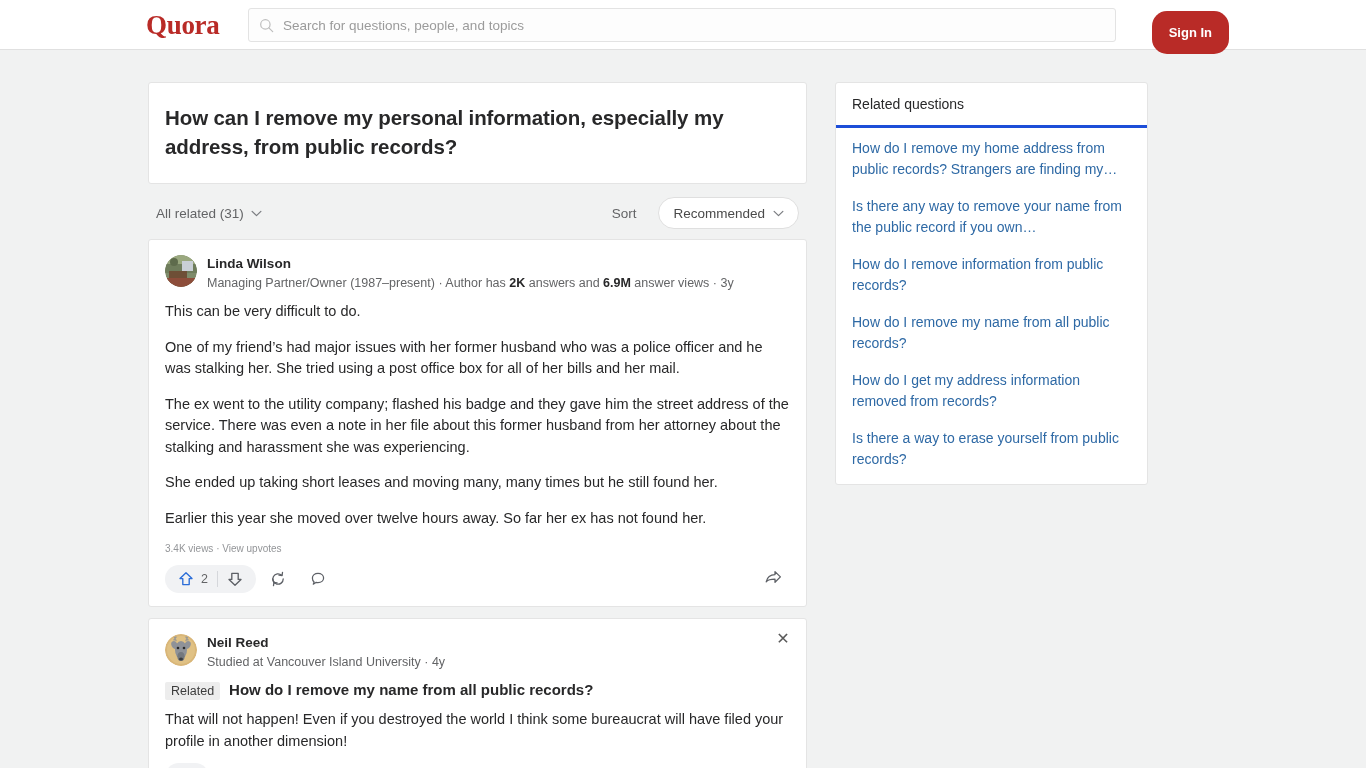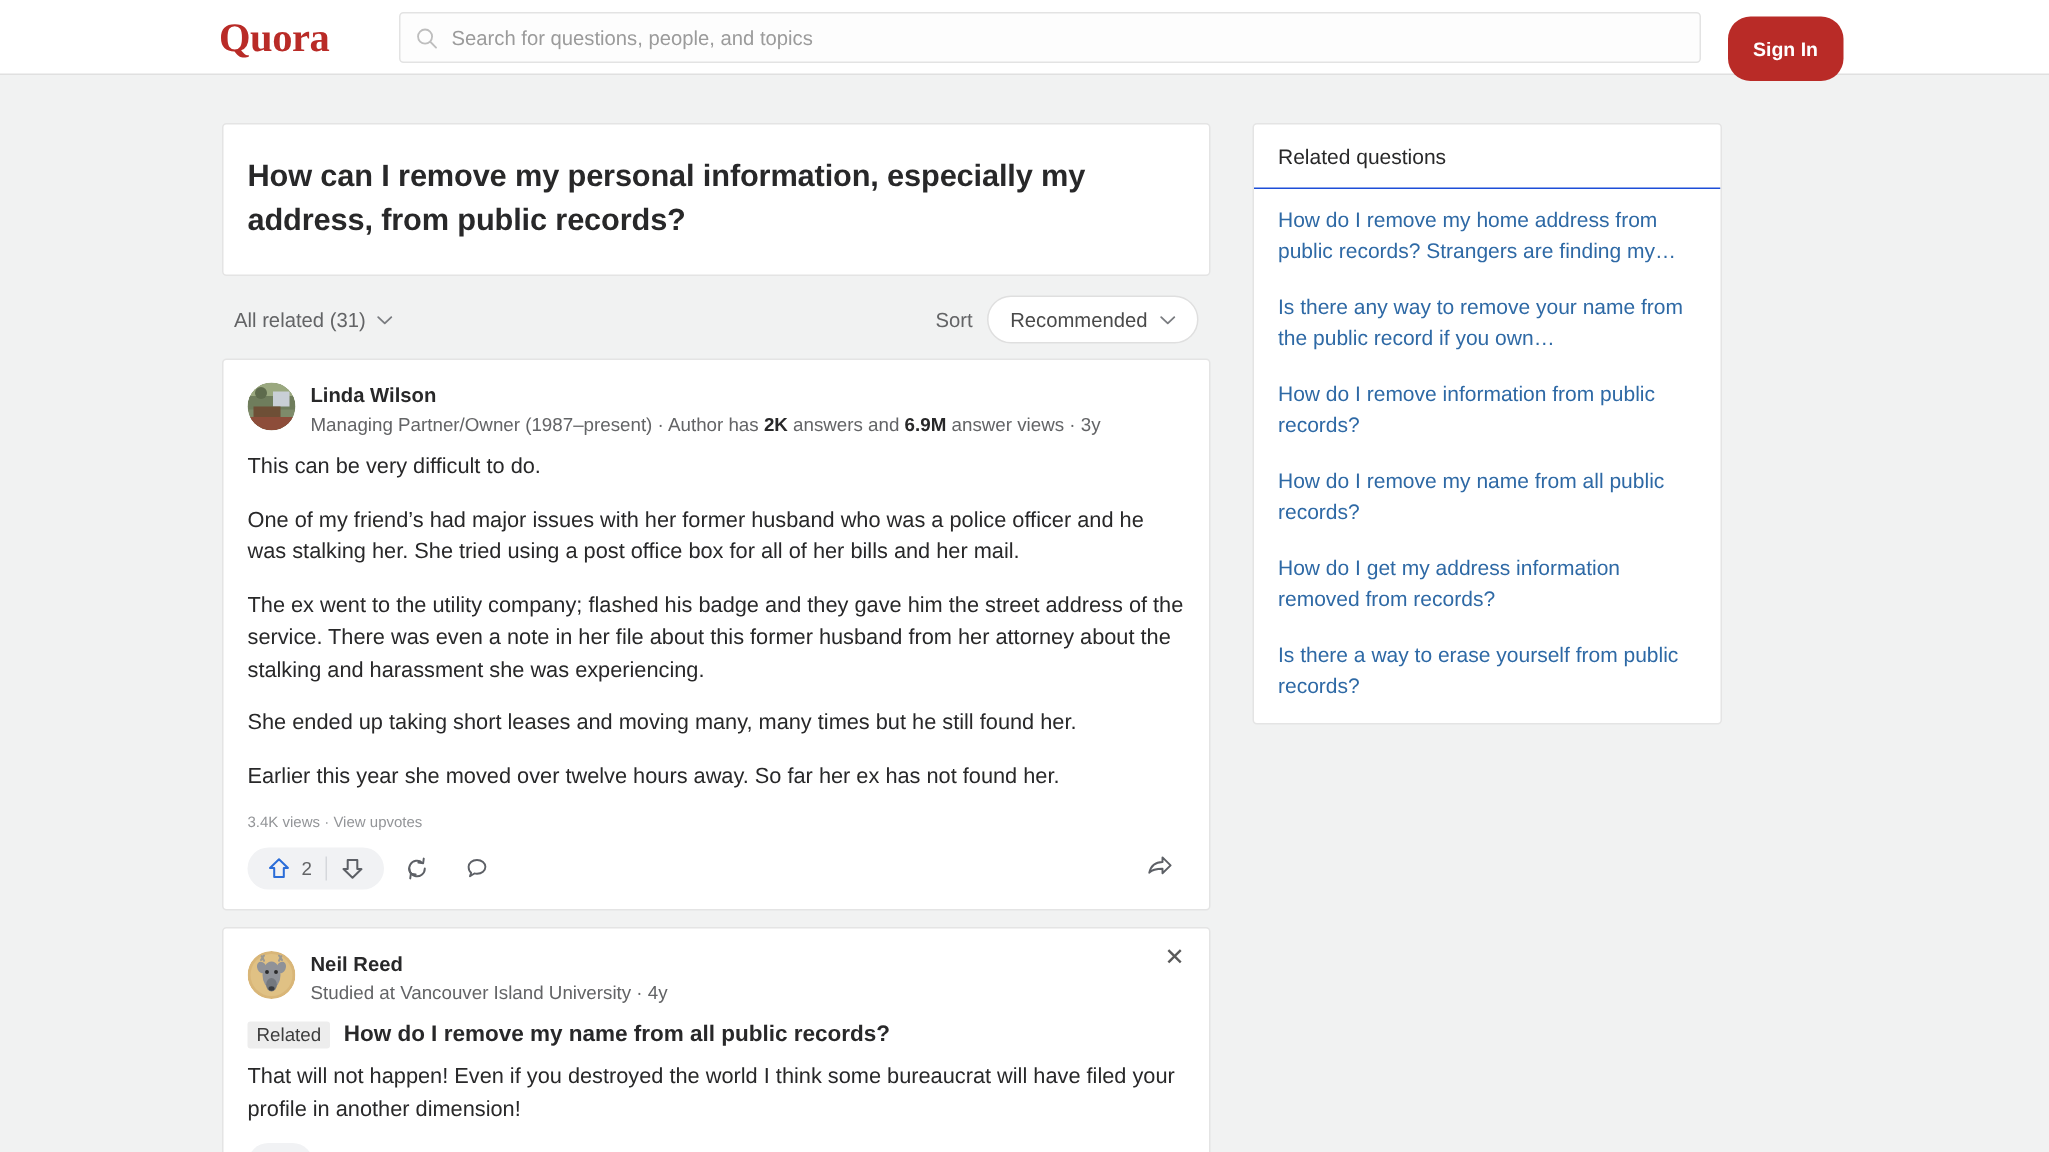--- a/index.html
+++ b/index.html
@@ -29,21 +29,21 @@
     color: #b92b27;
     font-family: "Liberation Serif", serif;
     font-size: 27px;
     font-weight: bold;
     letter-spacing: -0.3px;
     line-height: 34px;
     user-select: none;
   }
   .search-wrap {
     position: absolute;
-    left: 266px;
+    left: 248px;
     top: 8px;
     width: 868px;
     height: 34px;
     background: #fdfdfd;
     border: 1px solid #e3e3e3;
     border-radius: 3px;
     display: flex;
     align-items: center;
     padding: 0 10px;
   }
@@ -121,21 +121,21 @@
   .all-related {
     display: inline-flex;
     align-items: center;
     gap: 7px;
     font-size: 13.5px;
     color: #636466;
     cursor: pointer;
     background: none; border: 0; padding: 0;
     font-family: "Liberation Sans", sans-serif;
   }
-  .sort-group { display: flex; align-items: center; gap: 10px; }
+  .sort-group { display: flex; align-items: center; gap: 22px; }
   .sort-label { font-size: 13.5px; color: #636466; }
   .sort-btn {
     display: inline-flex;
     align-items: center;
     gap: 8px;
     height: 32px;
     padding: 0 14px;
     border: 1px solid #dfdfdf;
     border-radius: 16px;
     background: #ffffff;
@@ -267,21 +267,21 @@
     background: none; border: 0; cursor: pointer;
     padding: 0; width: 22px; height: 22px;
   }
 
   
   .side-card { overflow: hidden; }
   .side-head {
     padding: 13px 16px;
     font-size: 14px;
     color: #282829;
-    border-bottom: 1px solid #1d4ed8;
+    border-bottom: 3px solid #1d4ed8;
   }
   .side-list { padding: 10px 16px 14px 16px; }
   .side-item {
     display: block;
     font-size: 14px;
     line-height: 21px;
     color: #2e69a5;
     text-decoration: none;
     margin-bottom: 16px;
     cursor: pointer;

